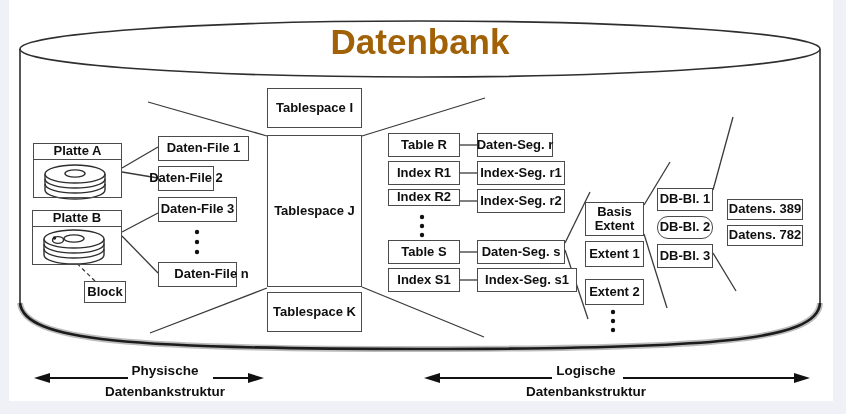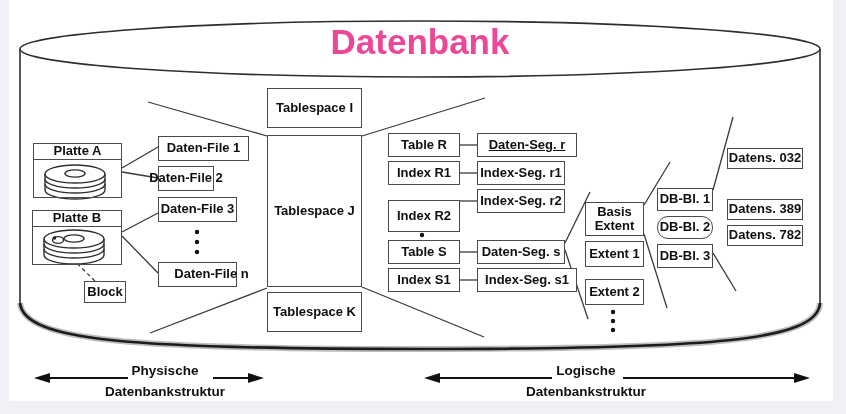--- a/index.html
+++ b/index.html
@@ -36,21 +36,21 @@
     flex-direction:column;justify-content:flex-start;
   }
   .platte .plabel{
     width:100%;height:16px;
     border-bottom:1.5px solid #4b4b4b;
     box-sizing:border-box;
     display:flex;align-items:center;justify-content:center;
   }
   #title{
     position:absolute;left:270px;top:22px;width:300px;
-    text-align:center;font-size:35px;font-weight:bold;color:#ec4899;
+    text-align:center;font-size:35px;font-weight:bold;color:#a16207;
     z-index:1;letter-spacing:0px;
   }
   .legend-line{
     position:absolute;
     transform:translateX(-50%);
     font-weight:bold;font-size:13.5px;color:#0f0f0f;
     white-space:nowrap;z-index:1;
   }
 </style>
 </head>
@@ -151,39 +151,38 @@
     <div class="plabel">Platte B</div>
   </div>
   <div class="bx" style="left:84px;top:281px;width:42px;height:22px;">Block</div>
 
   <div class="bx" style="left:158px;top:136px;width:91px;height:25px;">Daten-File 1</div>
   <div class="bx" style="left:158px;top:166px;width:56px;height:25px;">Daten-File 2</div>
   <div class="bx" style="left:158px;top:197px;width:79px;height:25px;">Daten-File 3</div>
   <div class="bx" style="left:158px;top:262px;width:79px;height:25px;padding-left:28px;">Daten-File n</div>
 
   <div class="bx" style="left:388px;top:133px;width:72px;height:24px;">Table R</div>
-  <div class="bx" style="left:477px;top:133px;width:100px;height:24px;text-decoration:underline;">Daten-Seg. r</div>
+  <div class="bx" style="left:477px;top:133px;width:76px;height:24px;">Daten-Seg. r</div>
   <div class="bx" style="left:388px;top:161px;width:72px;height:24px;">Index R1</div>
   <div class="bx" style="left:477px;top:161px;width:88px;height:24px;">Index-Seg. r1</div>
-  <div class="bx" style="left:388px;top:200px;width:72px;height:32px;">Index R2</div>
+  <div class="bx" style="left:388px;top:189px;width:72px;height:17px;">Index R2</div>
   <div class="bx" style="left:477px;top:189px;width:88px;height:24px;">Index-Seg. r2</div>
   <div class="bx" style="left:388px;top:240px;width:72px;height:24px;">Table S</div>
   <div class="bx" style="left:477px;top:240px;width:88px;height:24px;">Daten-Seg. s</div>
   <div class="bx" style="left:388px;top:268px;width:72px;height:24px;">Index S1</div>
   <div class="bx" style="left:477px;top:268px;width:100px;height:24px;">Index-Seg. s1</div>
 
   <div class="bx wrap" style="left:585px;top:202px;width:59px;height:34px;">Basis Extent</div>
   <div class="bx" style="left:585px;top:241px;width:59px;height:26px;">Extent 1</div>
   <div class="bx" style="left:585px;top:279px;width:59px;height:26px;">Extent 2</div>
 
   <div class="bx" style="left:657px;top:188px;width:56px;height:23px;">DB-Bl. 1</div>
   <div class="bx" style="left:657px;top:216px;width:56px;height:23px;border-radius:11px;">DB-Bl. 2</div>
   <div class="bx" style="left:657px;top:244px;width:56px;height:24px;">DB-Bl. 3</div>
 
-  <div class="bx" style="left:727px;top:148px;width:76px;height:21px;">Datens. 032</div>
   <div class="bx" style="left:727px;top:199px;width:76px;height:21px;">Datens. 389</div>
   <div class="bx" style="left:727px;top:225px;width:76px;height:21px;">Datens. 782</div>
 
   <div class="legend-line" style="left:165px;top:363px;">Physische</div>
   <div class="legend-line" style="left:165px;top:384px;">Datenbankstruktur</div>
   <div class="legend-line" style="left:586px;top:363px;">Logische</div>
   <div class="legend-line" style="left:586px;top:384px;">Datenbankstruktur</div>
 
   <div class="edge" id="edge-left"></div>
   <div class="edge" id="edge-right"></div>

